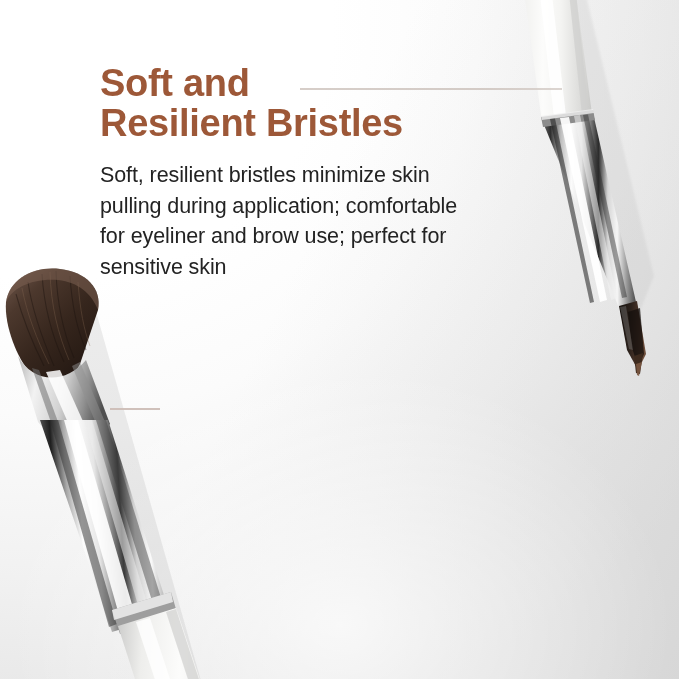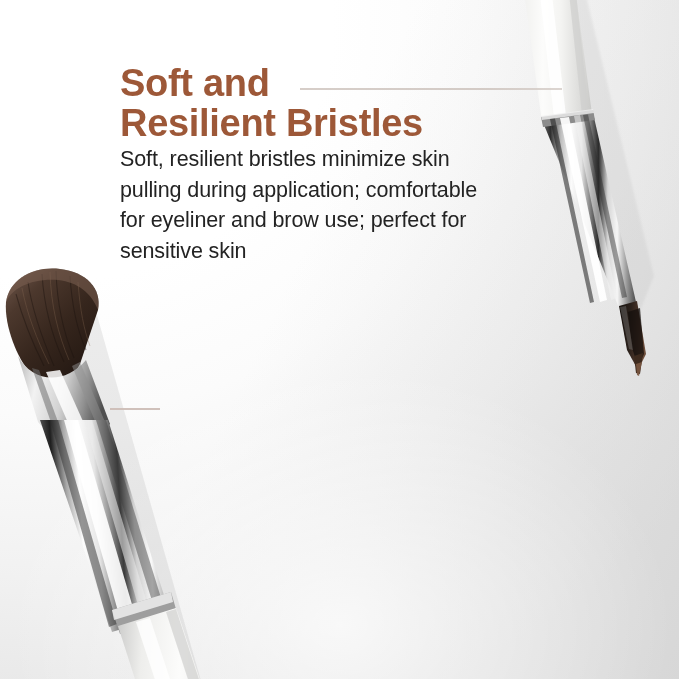--- a/index.html
+++ b/index.html
@@ -35,39 +35,39 @@
   #bg-shade2 {
     position:absolute; inset:0;
     background:
       radial-gradient(70% 55% at 50% 92%, rgba(255,255,255,0.75) 0%, rgba(255,255,255,0) 70%);
     pointer-events:none;
   }
 
   
   .block { position:absolute; }
 
-  #block-1 { left:120px; top:63px; width:450px; }
+  #block-1 { left:100px; top:63px; width:450px; }
   #block-2 { left:166px; top:381px; width:470px; }
 
   .headline {
     color:#9d5838;
     font-weight:bold;
     font-size:38px;
     line-height:40px;
     letter-spacing:-0.3px;
     white-space:pre-line;
   }
 
   .body-copy {
     color:#232323;
     font-size:21.5px;
     line-height:30.5px;
     letter-spacing:-0.1px;
     white-space:pre-line;
-    margin-top:1px;
+    margin-top:17px;
   }
 
   
   #rule-top {
     position:absolute;
     left:300px; top:88px;
     width:262px; height:2px;
     background:linear-gradient(90deg,#cfc5bf 0%, #cdc3bd 70%, #d6cec9 100%);
     opacity:.85;
   }

